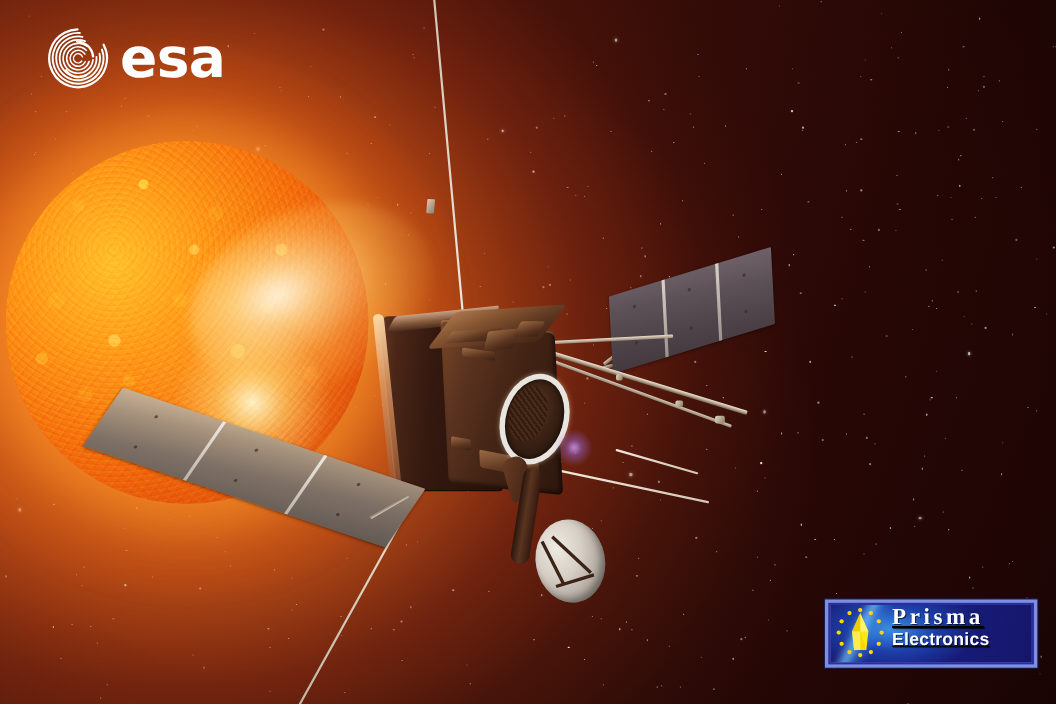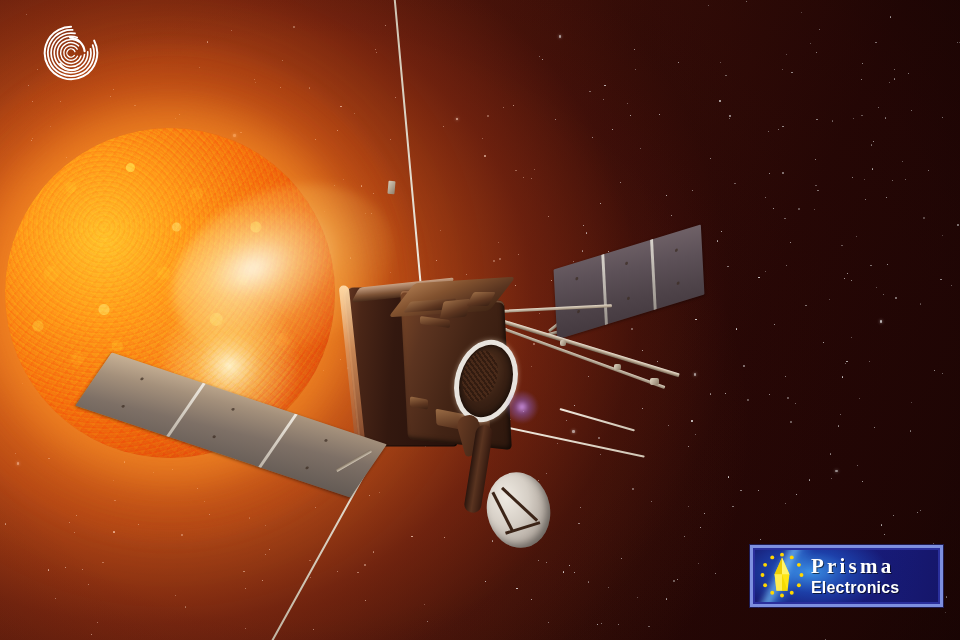--- a/index.html
+++ b/index.html
@@ -415,22 +415,23 @@
   }
   .prisma-inner {
     position: relative;
     width: 100%; height: 100%;
     background:
       radial-gradient(ellipse 120px 60px at 30% 42%, rgba(60,150,235,0.95) 0%, rgba(30,90,200,0.55) 34%, rgba(18,24,110,0.2) 66%, rgba(16,18,92,0) 100%),
       linear-gradient(100deg, #191a72 0%, #1b1f84 40%, #15166a 100%);
     border: 2px solid #2a2f9c;
     box-sizing: border-box;
     display: flex;
-    align-items: center;
+    align-items: flex-start;
     overflow: hidden;
+    text-decoration: underline;
   }
   .prisma-beam {
     position: absolute;
     left: -4px; top: -16px;
     width: 54px; height: 96px;
     background: linear-gradient(104deg, rgba(0,0,0,0) 38%, rgba(120,200,255,0.75) 50%, rgba(60,150,240,0.35) 60%, rgba(0,0,0,0) 74%);
     transform: rotate(13deg);
     filter: blur(2px);
   }
   .prisma-icon {
@@ -931,20 +932,21 @@
         <circle cx="32" cy="32" r="22" stroke-width="1.9" stroke-dasharray="112 28" transform="rotate(-12 32 32)"></circle>
         <circle cx="32" cy="32" r="18.5" stroke-width="1.8" stroke-dasharray="95 26" transform="rotate(-4 32 32)"></circle>
         <circle cx="32" cy="32" r="15" stroke-width="1.7" stroke-dasharray="78 24" transform="rotate(6 32 32)"></circle>
         <circle cx="32" cy="32" r="11.5" stroke-width="1.6" stroke-dasharray="60 22" transform="rotate(16 32 32)"></circle>
         <circle cx="32" cy="32" r="8" stroke-width="1.5" stroke-dasharray="42 18" transform="rotate(26 32 32)"></circle>
         <circle cx="32" cy="32" r="4.6" stroke-width="1.4" stroke-dasharray="24 12" transform="rotate(36 32 32)"></circle>
         <path d="M31 15 A17 17 0 0 1 47 30" stroke-width="2.4"></path>
         <path d="M20 44 A15 15 0 0 0 40 49" stroke-width="2.2"></path>
       </g>
     </svg>
+    <span class="esa-word">esa</span>
   </div>
 
   <div class="prisma">
     <div class="prisma-inner">
       <div class="prisma-beam"></div>
       <div class="prisma-icon">
         <svg viewBox="0 0 54 56" style="position:absolute;inset:0;width:100%;height:100%">
           <g id="prisma-stars" fill="#ffd700">
               <circle cx="27.00" cy="5.00" r="2.1"></circle>
               <circle cx="37.50" cy="7.95" r="2.1"></circle>

